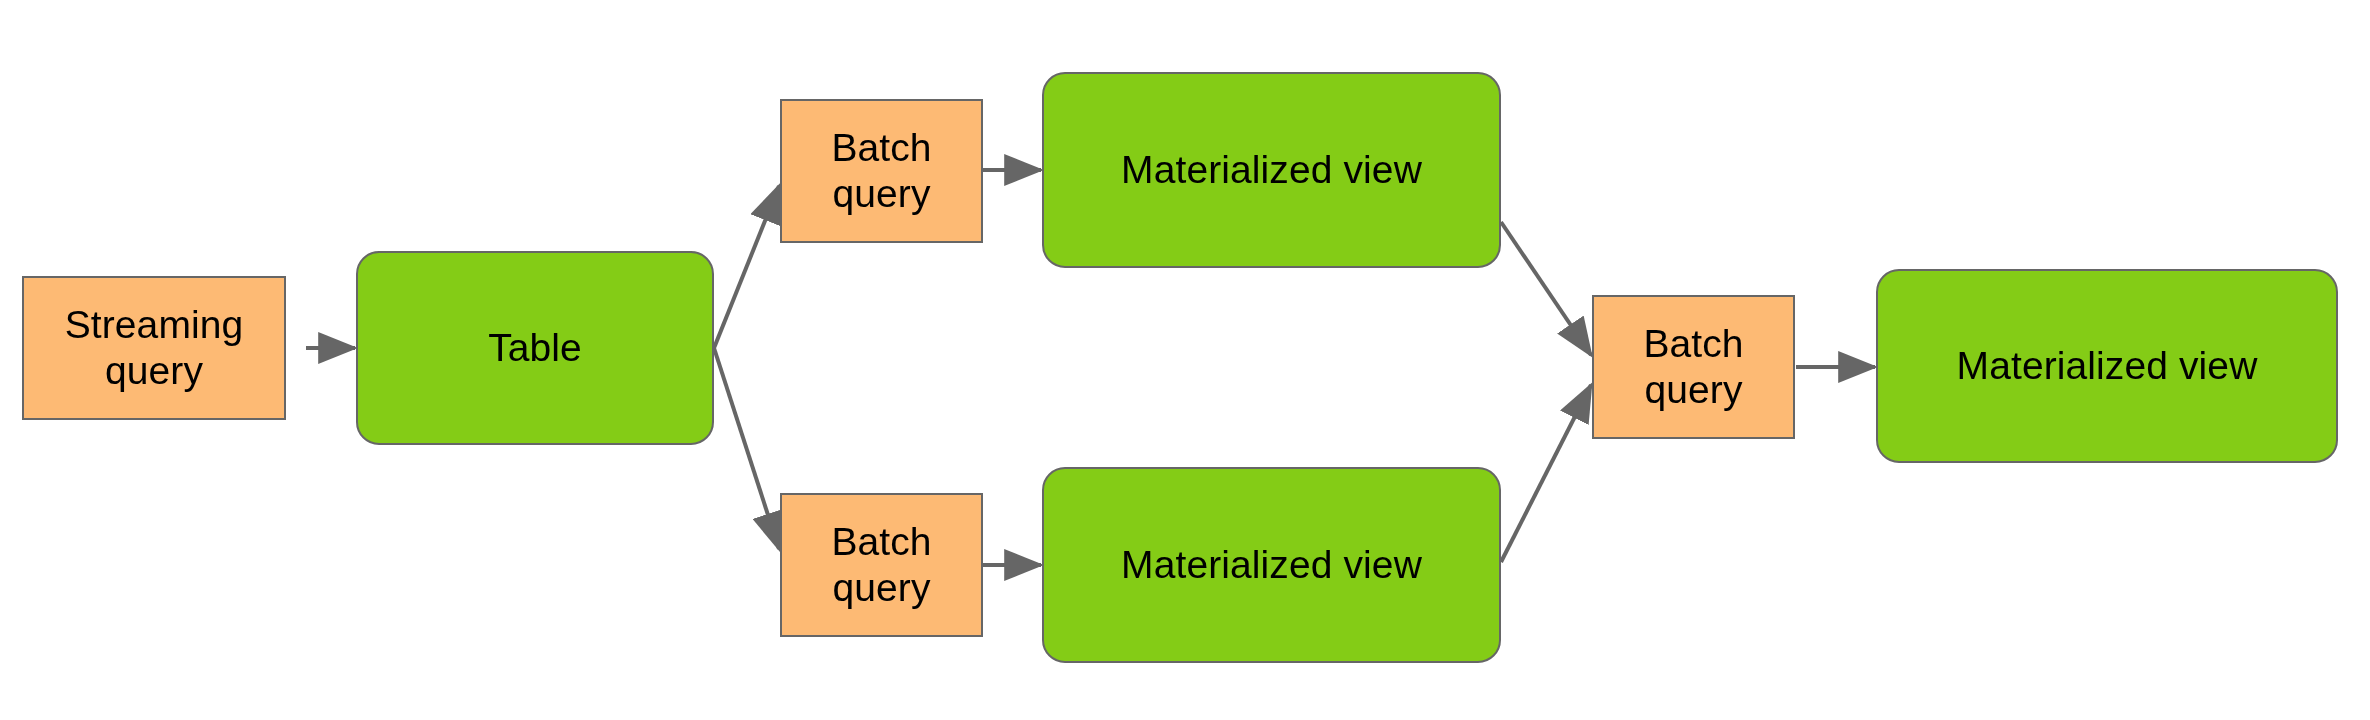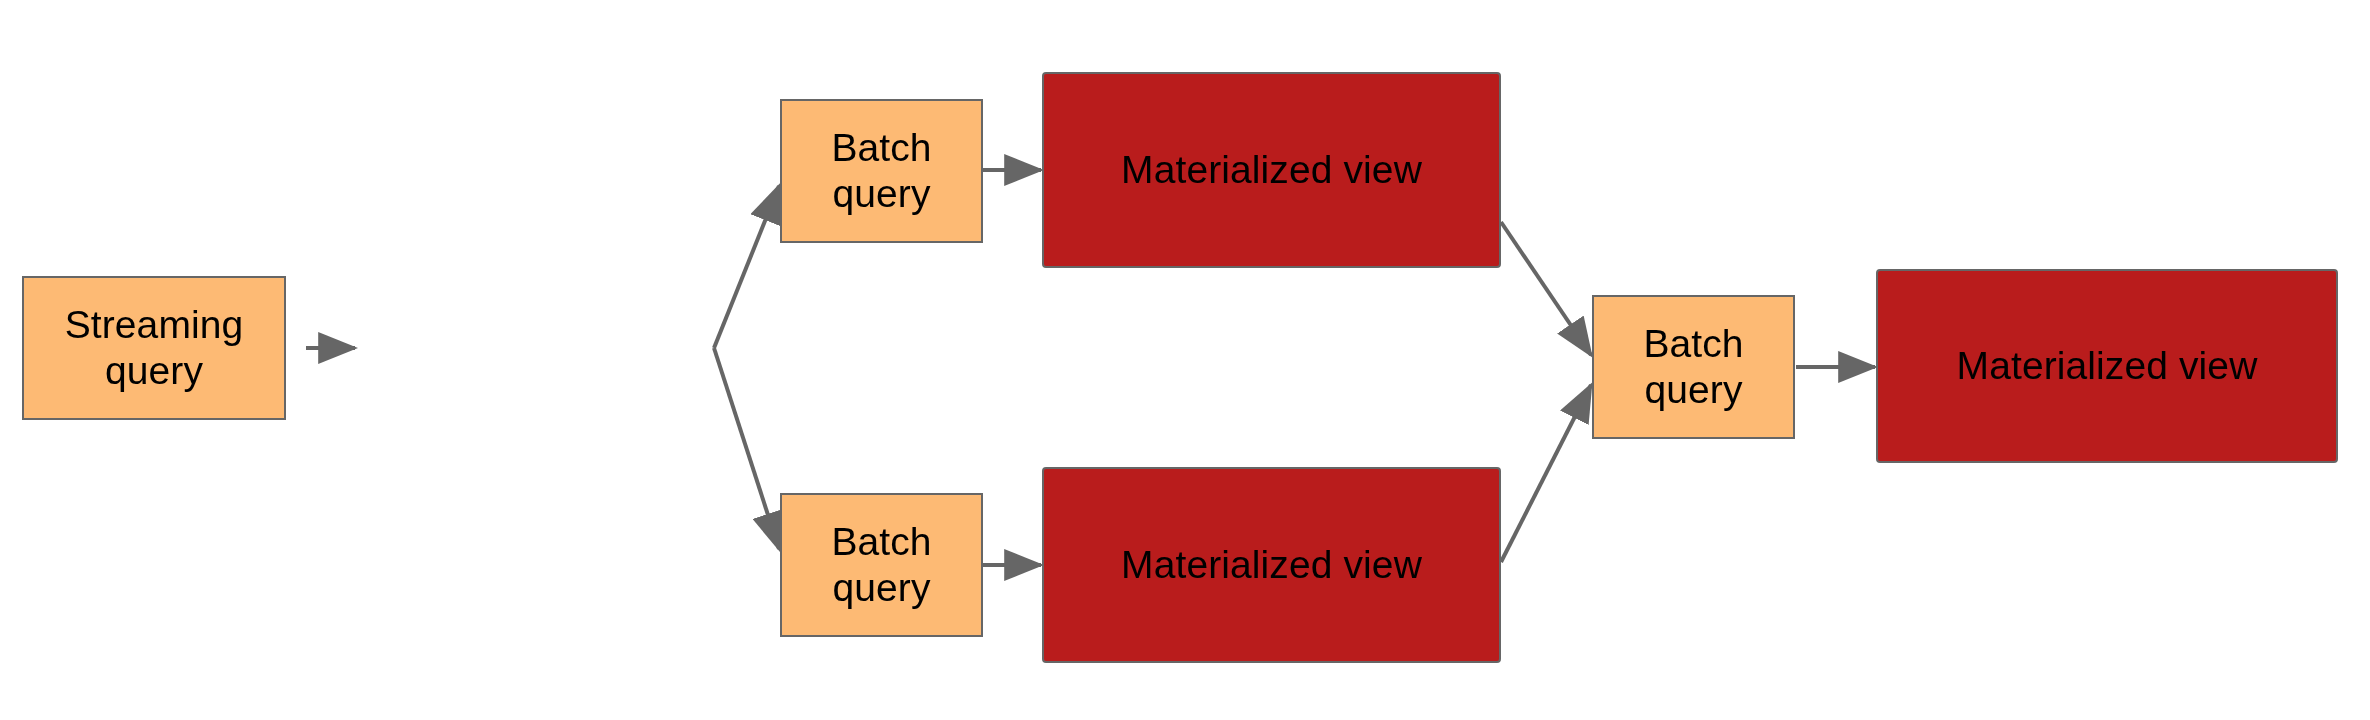--- a/index.html
+++ b/index.html
@@ -40,22 +40,22 @@
     line-height: 1.18;
     letter-spacing: 0.1px;
     white-space: pre-line;
     z-index: 2;
   }
   .node.query {
     background: #fdba74;
     border-radius: 0;
   }
   .node.store {
-    background: #b91c1c;
-    border-radius: 4px;
+    background: #84cc16;
+    border-radius: 23px;
   }
   .node-label {
     display: block;
     white-space: pre-line;
   }
 </style>
 </head>
 <body>
 
 <div id="canvas">
@@ -82,20 +82,23 @@
     <line x1="1501" y1="562" x2="1591" y2="385" stroke="#666666" stroke-width="4" marker-end="url(#arrowhead)"></line>
 
     <line x1="1796" y1="367" x2="1875" y2="367" stroke="#666666" stroke-width="4" marker-end="url(#arrowhead)"></line>
   </svg>
 
   <div class="node query" style="left:22px; top:276px; width:264px; height:144px;">
     <span class="node-label">Streaming
 query</span>
   </div>
 
+  <div class="node store" style="left:356px; top:251px; width:358px; height:194px;">
+    <span class="node-label">Table</span>
+  </div>
 
   <div class="node query" style="left:780px; top:99px; width:203px; height:144px;">
     <span class="node-label">Batch
 query</span>
   </div>
 
   <div class="node store" style="left:1042px; top:72px; width:459px; height:196px;">
     <span class="node-label">Materialized view</span>
   </div>
 

